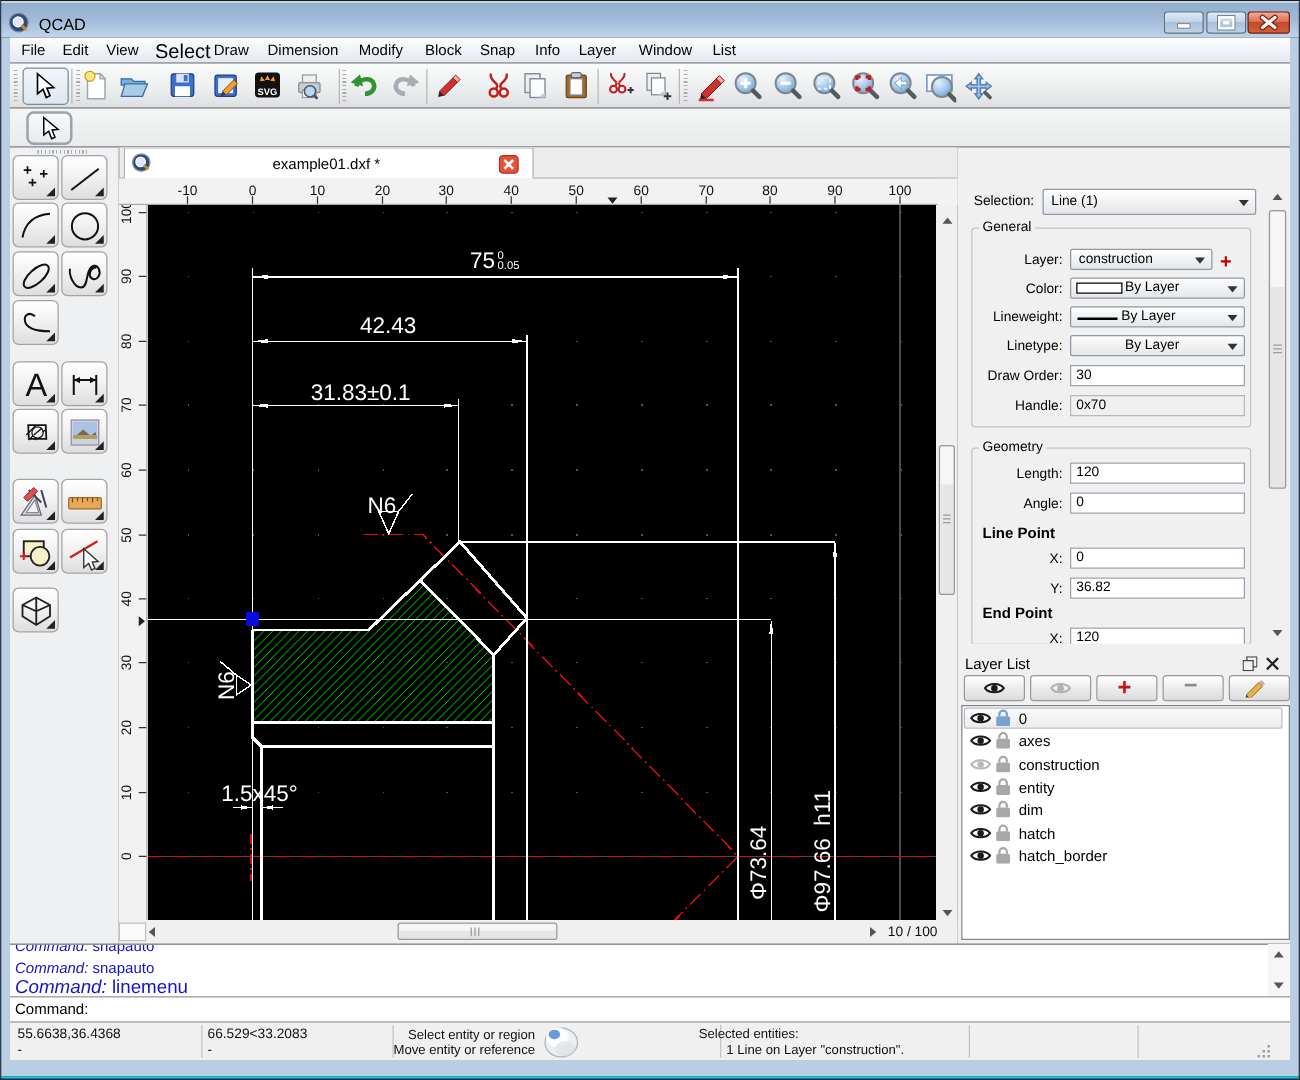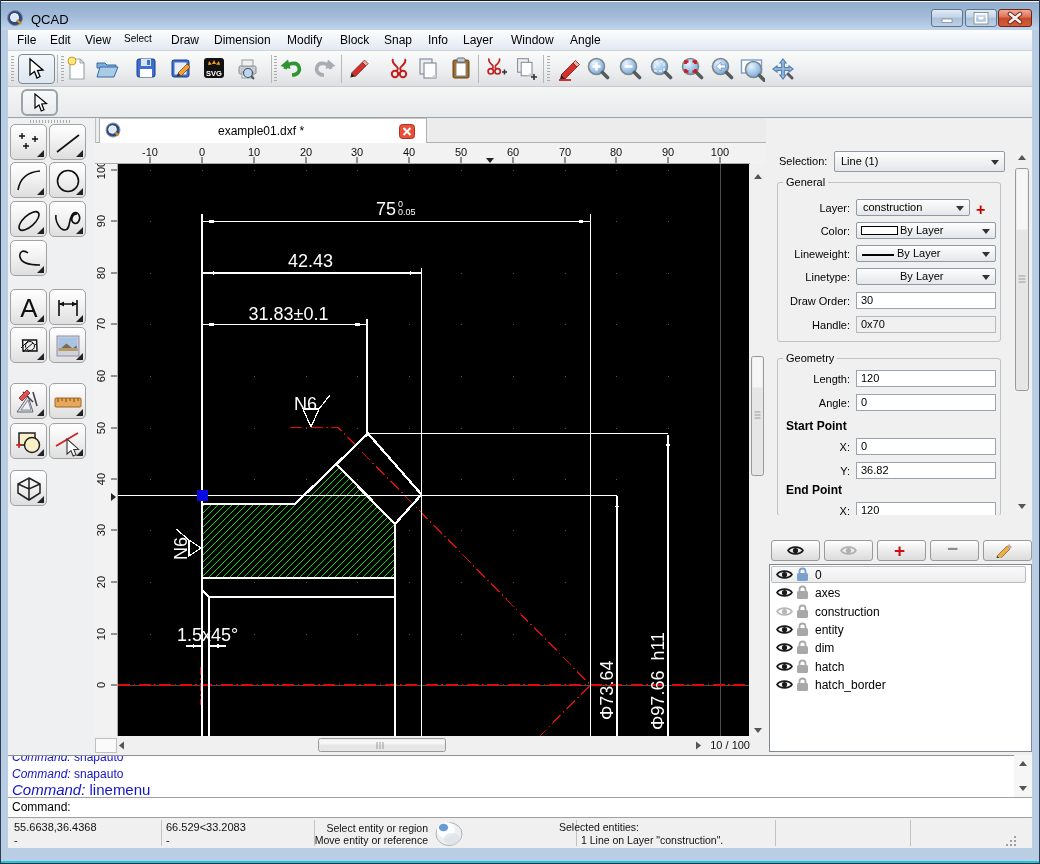--- a/index.html
+++ b/index.html
@@ -59,30 +59,30 @@
 <rect x="44" y="4.5" width="12" height="9.5" fill="none" stroke="#fff" stroke-width="2.4"></rect>
 <rect x="47.5" y="8" width="5" height="2.5" fill="#fff"></rect>
 <rect x="43" y="3.5" width="14" height="11.5" fill="none" stroke="#5a6a7a" stroke-width="0.7"></rect>
 <path d="M79 5 L89 13 M89 5 L79 13" stroke="#7a2515" stroke-width="4.6" stroke-linecap="round"></path>
 <path d="M79 5 L89 13 M89 5 L79 13" stroke="#f4f4f4" stroke-width="2.6" stroke-linecap="round"></path>
 </svg>
 <div class="abs" style="left:8px;top:30px;width:1024px;height:21px;background:linear-gradient(#fdfdfe,#eef2f8 55%,#e2e9f3);border-bottom:1px solid #d4d4d4;"></div>
 <div class="abs" style="left:17px;top:33px;font-size:12px;color:#000;text-align:center;">File</div>
 <div class="abs" style="left:50px;top:33px;font-size:12px;color:#000;">Edit</div>
 <div class="abs" style="left:85px;top:33px;font-size:12px;color:#000;">View</div>
-<div class="abs" style="left:124px;top:33px;font-size:10px;color:#000;">Select</div>
+<div class="abs" style="left:124px;top:33px;font-size:16px;color:#000;">Select</div>
 <div class="abs" style="left:171px;top:33px;font-size:12px;color:#000;">Draw</div>
 <div class="abs" style="left:214px;top:33px;font-size:12px;color:#000;">Dimension</div>
 <div class="abs" style="left:287px;top:33px;font-size:12px;color:#000;">Modify</div>
 <div class="abs" style="left:340px;top:33px;font-size:12px;color:#000;">Block</div>
 <div class="abs" style="left:384px;top:33px;font-size:12px;color:#000;">Snap</div>
 <div class="abs" style="left:428px;top:33px;font-size:12px;color:#000;">Info</div>
 <div class="abs" style="left:463px;top:33px;font-size:12px;color:#000;">Layer</div>
 <div class="abs" style="left:511px;top:33px;font-size:12px;color:#000;">Window</div>
-<div class="abs" style="left:570px;top:33px;font-size:12px;color:#000;">Angle</div>
+<div class="abs" style="left:570px;top:33px;font-size:12px;color:#000;">List</div>
 <div class="abs" style="left:8px;top:51px;width:1024px;height:36px;background:linear-gradient(#fafbfb,#ecedee 60%,#dddfe2);border-bottom:1px solid #c8cacc;"></div>
 <div class="abs" style="left:8px;top:87px;width:1024px;height:31px;background:linear-gradient(#f4f5f5,#e9eaeb);border-bottom:1px solid #b4b6b8;"></div>
 <div class="abs" style="left:11px;top:56px;width:3px;height:26px;background:repeating-linear-gradient(#aaa 0,#aaa 1px,transparent 1px,transparent 3px);"></div>
 <div class="abs" style="left:57px;top:55px;width:1px;height:28px;background:#b8b8b8;"></div>
 <div class="abs" style="left:61px;top:56px;width:3px;height:26px;background:repeating-linear-gradient(#aaa 0,#aaa 1px,transparent 1px,transparent 3px);"></div>
 <div class="abs" style="left:271px;top:55px;width:1px;height:28px;background:#b8b8b8;"></div>
 <div class="abs" style="left:274px;top:56px;width:3px;height:26px;background:repeating-linear-gradient(#aaa 0,#aaa 1px,transparent 1px,transparent 3px);"></div>
 <div class="abs" style="left:341px;top:55px;width:1px;height:28px;background:#b8b8b8;"></div>
 <div class="abs" style="left:478px;top:55px;width:1px;height:28px;background:#b8b8b8;"></div>
 <div class="abs" style="left:543px;top:55px;width:1px;height:28px;background:#b8b8b8;"></div>
@@ -544,31 +544,41 @@
     </div>
 <div class="inp" style="left:856px;top:462px;width:140px;height:17px;">
       <span style="position:absolute;left:4px;top:1px">36.82</span>
     </div>
 <div class="lbl" style="left:850px;top:505px;width:0;">
       <span style="position:absolute;right:0;">X:</span>
     </div>
 <div class="inp" style="left:856px;top:502px;width:140px;height:17px;">
       <span style="position:absolute;left:4px;top:1px">120</span>
     </div>
-<div class="lbl" style="left:786px;top:419px;font-weight:bold;font-size:12px;">Start Point</div>
+<div class="lbl" style="left:786px;top:419px;font-weight:bold;font-size:12px;">Line Point</div>
 <div class="lbl" style="left:786px;top:483px;font-weight:bold;font-size:12px;">End Point</div>
 <svg class="abs" style="left:1013px;top:148px" width="18" height="368">
 <rect width="18" height="368" fill="#f0f0f0"></rect>
 <path d="M5 12 L9 7 L13 12 Z" fill="#555"></path>
 <rect x="2.5" y="20.5" width="13" height="222" rx="2" fill="#e6e6e6" stroke="#9a9a9a"></rect>
 <rect x="3.5" y="21.5" width="11" height="60" fill="#f6f6f6"></rect>
 <path d="M5.5 128 h7 M5.5 131 h7 M5.5 134 h7" stroke="#9a9a9a"></path>
 <path d="M5 356 L9 361 L13 356 Z" fill="#555"></path>
 </svg>
 <div class="abs" style="left:767px;top:515px;width:265px;height:5px;background:#f0f0f0;"></div>
+<div class="abs" style="left:767px;top:520px;width:265px;height:22px;background:#f0f0f0;">
+      <div style="position:absolute;left:5px;top:4px;font-size:12px;color:#000;">Layer List</div>
+      <svg style="position:absolute;right:26px;top:5px" width="12" height="12">
+        <rect x="3.5" y="0.5" width="8" height="8" fill="none" stroke="#444"></rect>
+        <rect x="0.5" y="3.5" width="8" height="8" fill="#f0f0f0" stroke="#444"></rect>
+      </svg>
+      <svg style="position:absolute;right:8px;top:5px" width="12" height="12">
+        <path d="M1.5 1.5 L10.5 10.5 M10.5 1.5 L1.5 10.5" stroke="#222" stroke-width="1.8"></path>
+      </svg>
+    </div>
 <div class="abs" style="left:771px;top:540px;width:49px;height:21px;border:1px solid #9a9a9a;border-radius:3px;background:linear-gradient(#fff,#ececec 50%,#dcdcdc);"></div>
 <div class="abs" style="left:824px;top:540px;width:49px;height:21px;border:1px solid #9a9a9a;border-radius:3px;background:linear-gradient(#fff,#ececec 50%,#dcdcdc);"></div>
 <div class="abs" style="left:877px;top:540px;width:49px;height:21px;border:1px solid #9a9a9a;border-radius:3px;background:linear-gradient(#fff,#ececec 50%,#dcdcdc);"></div>
 <div class="abs" style="left:930px;top:540px;width:49px;height:21px;border:1px solid #9a9a9a;border-radius:3px;background:linear-gradient(#fff,#ececec 50%,#dcdcdc);"></div>
 <div class="abs" style="left:983px;top:540px;width:49px;height:21px;border:1px solid #9a9a9a;border-radius:3px;background:linear-gradient(#fff,#ececec 50%,#dcdcdc);"></div>
 <svg class="abs" style="left:787px;top:544px" width="17" height="13">
       <path d="M1 6.5 C4 2 13 2 16 6.5 C13 11 4 11 1 6.5 Z" fill="none" stroke="#1a1a1a" stroke-width="1.6"></path>
       <circle cx="8.5" cy="6.5" r="2.6" fill="#1a1a1a"></circle>
     </svg>
 <svg class="abs" style="left:840px;top:544px" width="17" height="13">

